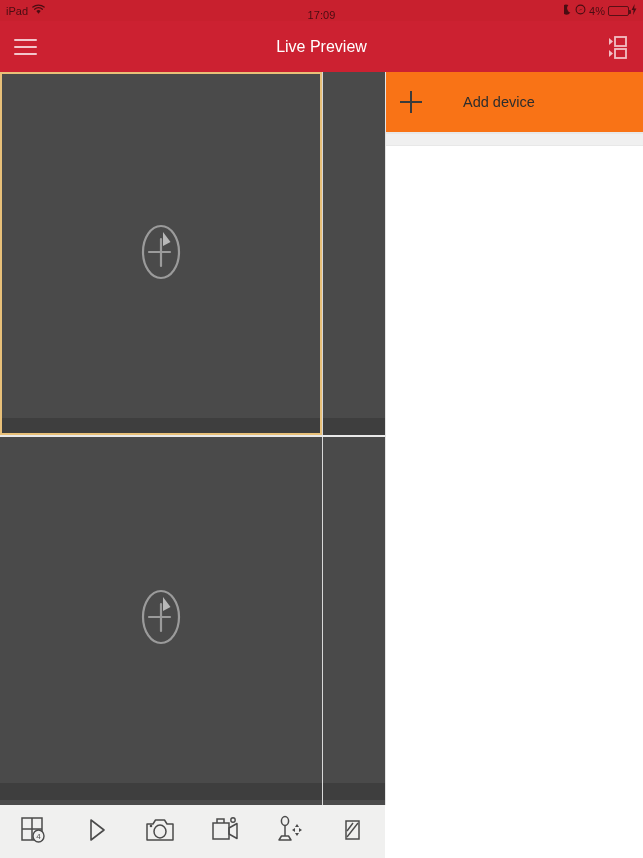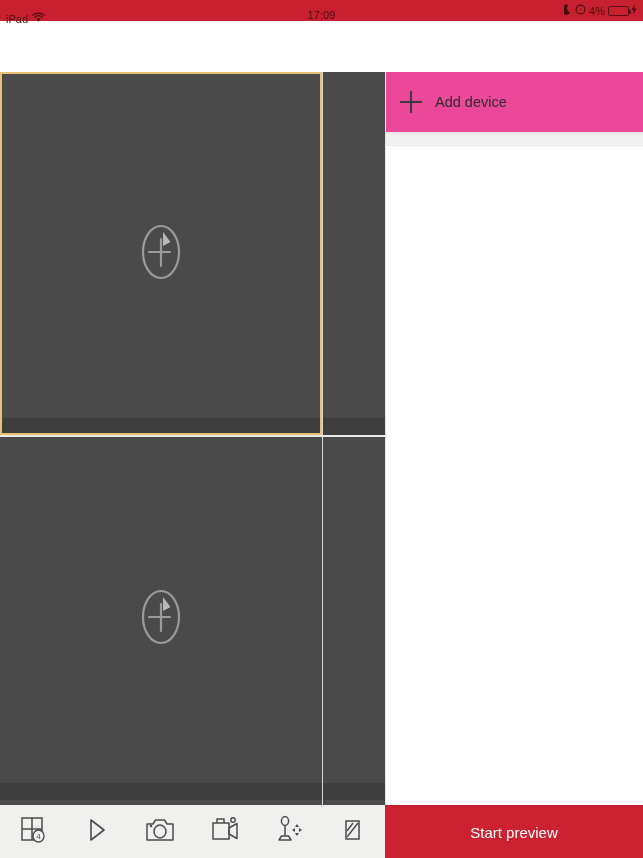--- a/index.html
+++ b/index.html
@@ -17,21 +17,21 @@
   
   .statusbar {
     position: absolute; top: 0; left: 0;
     width: 643px; height: 21px;
     background: #c8202e;
     color: #4a0d12;
     font-size: 11px;
     display: flex; align-items: center;
   }
   .sb-left {
-    position: absolute; left: 6px; top: 8px; height: 21px;
+    position: absolute; left: 6px; top: 0; height: 21px;
     display: flex; align-items: center; gap: 4px;
   }
   .sb-center {
     position: absolute; left: 0; width: 643px; top: 0; height: 21px;
     display: flex; align-items: flex-end; justify-content: center;
     font-size: 11px; letter-spacing: .1px;
   }
   .sb-right {
     position: absolute; right: 6px; top: 0; height: 21px;
     display: flex; align-items: center; gap: 3px;
@@ -127,22 +127,23 @@
     position: absolute; left: 385px; top: 72px;
     width: 258px; height: 733px;
     background: #ffffff;
     border-left: 1px solid #e3e3e3;
   }
   .dev-row {
     position: relative;
     height: 61px;
     display: flex; align-items: center;
     padding: 0 14px;
-    background: #ec4899;
+    background: #f97316;
     cursor: pointer;
+    gap: 28px;
   }
   .dev-row.add { border-bottom: 1px solid #e8e8e8; }
   .plus-sign {
     width: 22px; height: 22px;
     position: relative; flex: 0 0 22px;
     margin-right: 13px;
   }
   .plus-sign::before, .plus-sign::after {
     content: ""; position: absolute; background: #3b3b3b;
   }
@@ -221,20 +222,38 @@
       <span class="batt-pct">4%</span>
       <span class="batt"></span>
       <span class="bolt">
         <svg width="6" height="11" viewBox="0 0 6 11">
             <path d="M3.6 0 L0.6 6 H2.6 L2 11 L5.4 4.6 H3.2 Z" fill="#4a0d12"></path>
           </svg>
       </span>
     </div>
   </div>
 
+  <div class="navbar">
+    <div class="hamburger">
+      <span></span>
+      <span></span>
+      <span></span>
+    </div>
+    <div class="nav-title">
+      <span>Live Preview</span>
+    </div>
+    <div class="nav-right">
+      <svg width="26" height="26" viewBox="0 0 26 26">
+        <rect x="10" y="3" width="11" height="9" fill="none" stroke="#f2bfc4" stroke-width="1.8"></rect>
+        <rect x="10" y="15" width="11" height="9" fill="none" stroke="#f2bfc4" stroke-width="1.8"></rect>
+        <path d="M4 4 L8 7.5 L4 11 Z" fill="#f2bfc4"></path>
+        <path d="M4 16 L8 19.5 L4 23 Z" fill="#f2bfc4"></path>
+      </svg>
+    </div>
+  </div>
 
   <div class="video-area">
 
     <div class="vcell cell-r1c1">
       <div class="vbody"></div>
       <div class="vbottom"></div>
       <div class="plus-cam">
         <svg width="48" height="62" viewBox="0 0 48 62">
           <ellipse cx="24" cy="31" rx="18" ry="26" fill="none" stroke="#9b9b9b" stroke-width="2.2"></ellipse>
           <path d="M24 18 V45 M12 31 H33" stroke="#9b9b9b" stroke-width="2.2" stroke-linecap="round"></path>
@@ -343,17 +362,14 @@
         <svg width="26" height="32" viewBox="0 0 26 32">
           <rect x="6" y="7" width="13" height="18" fill="none" stroke="#4b4b4b" stroke-width="1.5"></rect>
           <path d="M7 23 L18 9" stroke="#4b4b4b" stroke-width="1.4"></path>
           <path d="M7 17 L13 9" stroke="#4b4b4b" stroke-width="1.4"></path>
         </svg>
       </span>
     </div>
 
   </div>
 
-  <div class="start-btn">
-    <span>Start preview</span>
-  </div>
 
 </div>
 
 </body></html>

